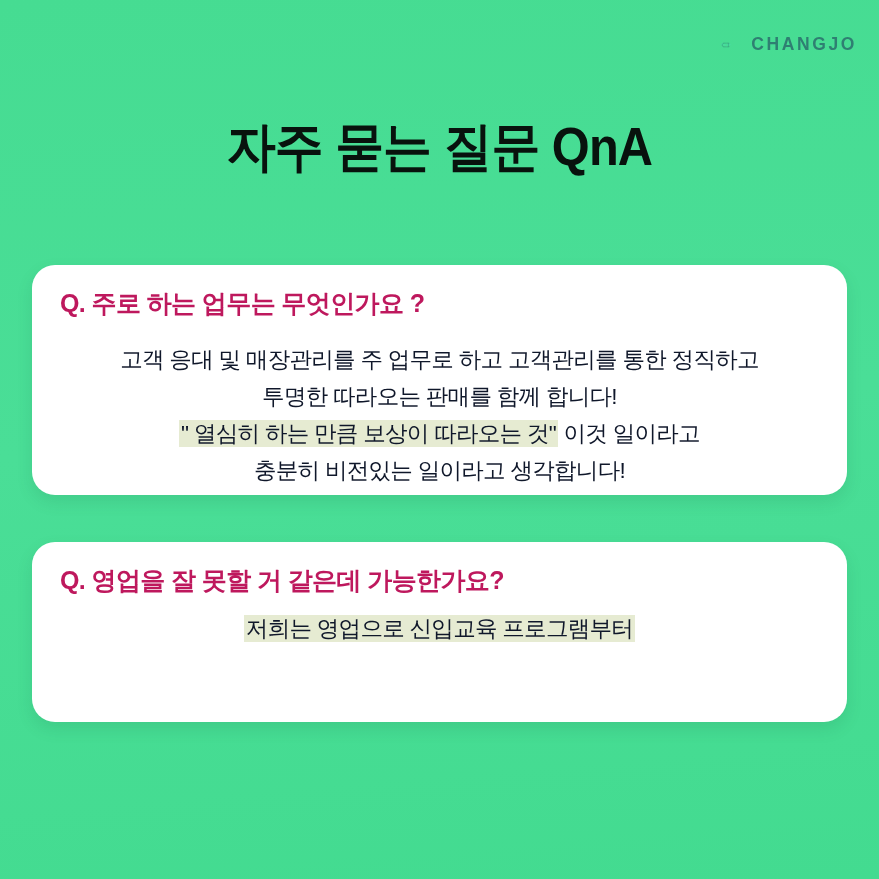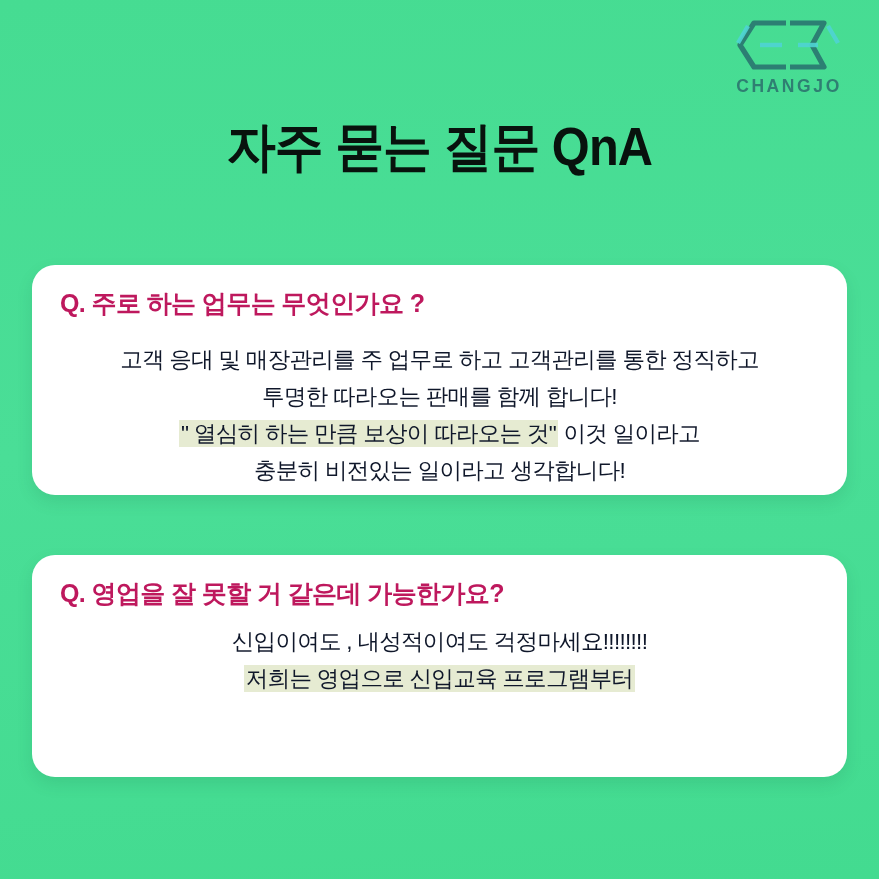--- a/index.html
+++ b/index.html
@@ -24,23 +24,23 @@
   }
 
   .page { position:relative; z-index:1; width:879px; height:879px; }
 
   
   .brand {
     position:absolute;
     top:14px; right:22px;
     width:136px;
     display:flex;
-    flex-direction:column;
+    flex-direction:row;
     align-items:center;
-    gap:2px;
+    gap:20px;
   }
   .brand-mark { width:122px; height:62px; display:block; }
   .brand-word {
     font-size:17.5px;
     font-weight:bold;
     letter-spacing:2.6px;
     color:#2f7f72;
     line-height:1;
   }
 
@@ -60,21 +60,21 @@
   
   .card {
     position:absolute;
     left:32px;
     width:815px;
     background:#ffffff;
     border-radius:23px;
     box-shadow:0 7px 16px rgba(20,90,60,0.13);
   }
   .card-1 { top:265px; height:230px; }
-  .card-2 { top:555px; height:222px; }
+  .card-2 { top:542px; height:180px; }
 
   .question {
     position:absolute;
     left:28px;
     top:22px;
     font-size:25px;
     font-weight:bold;
     color:#be185d;
     letter-spacing:-0.6px;
     white-space:nowrap;
@@ -134,18 +134,17 @@
         <p><span>고객 응대 및 매장관리를 주 업무로 하고 고객관리를 통한 정직하고</span></p>
         <p><span>투명한 따라오는 판매를 함께 합니다!</span></p>
         <p><span class="hl">" 열심히 하는 만큼 보상이 따라오는 것"</span><span> 이것 일이라고</span></p>
         <p><span>충분히 비전있는 일이라고 생각합니다!</span></p>
       </div>
   </div>
 
   <div class="card card-2">
     <div class="question">Q. 영업을 잘 못할 거 같은데 가능한가요?</div>
     <div class="answer answer-2">
-        <p><span>신입이여도 , 내성적이여도 걱정마세요!!!!!!!!</span></p>
         <p><span class="hl">저희는 영업으로 신입교육 프로그램부터</span></p>
       </div>
   </div>
 
 </div>
 
 </body></html>

